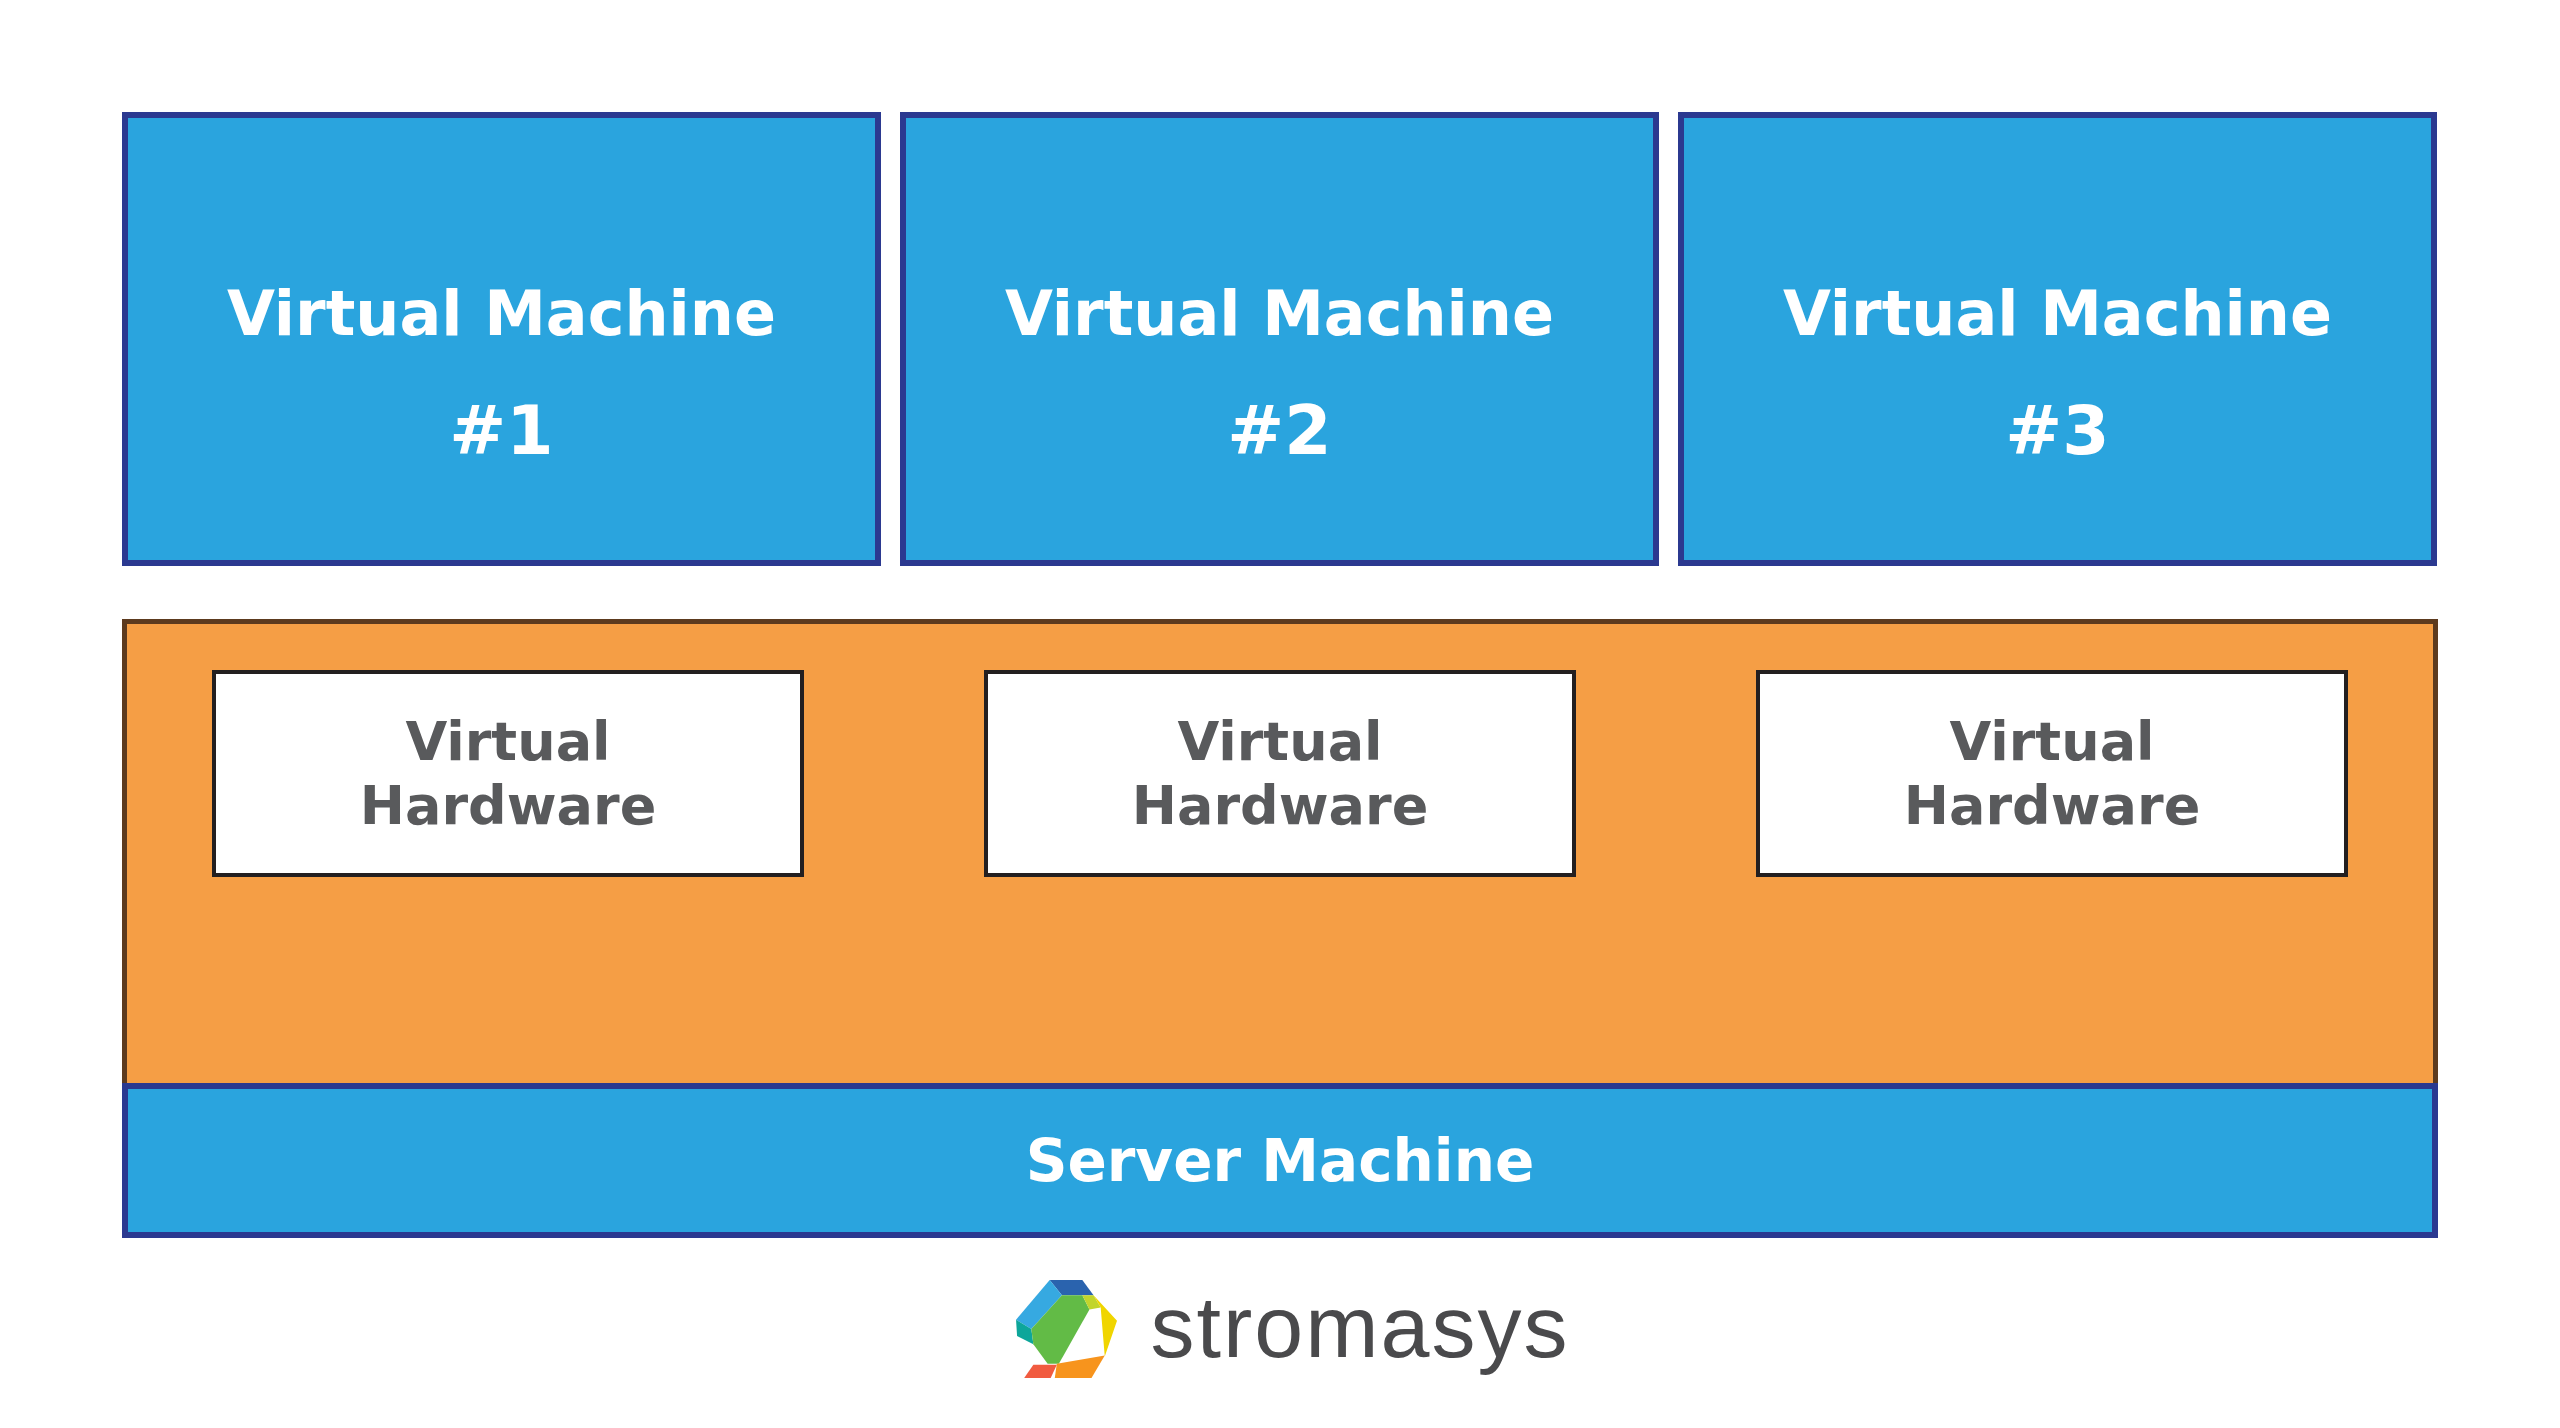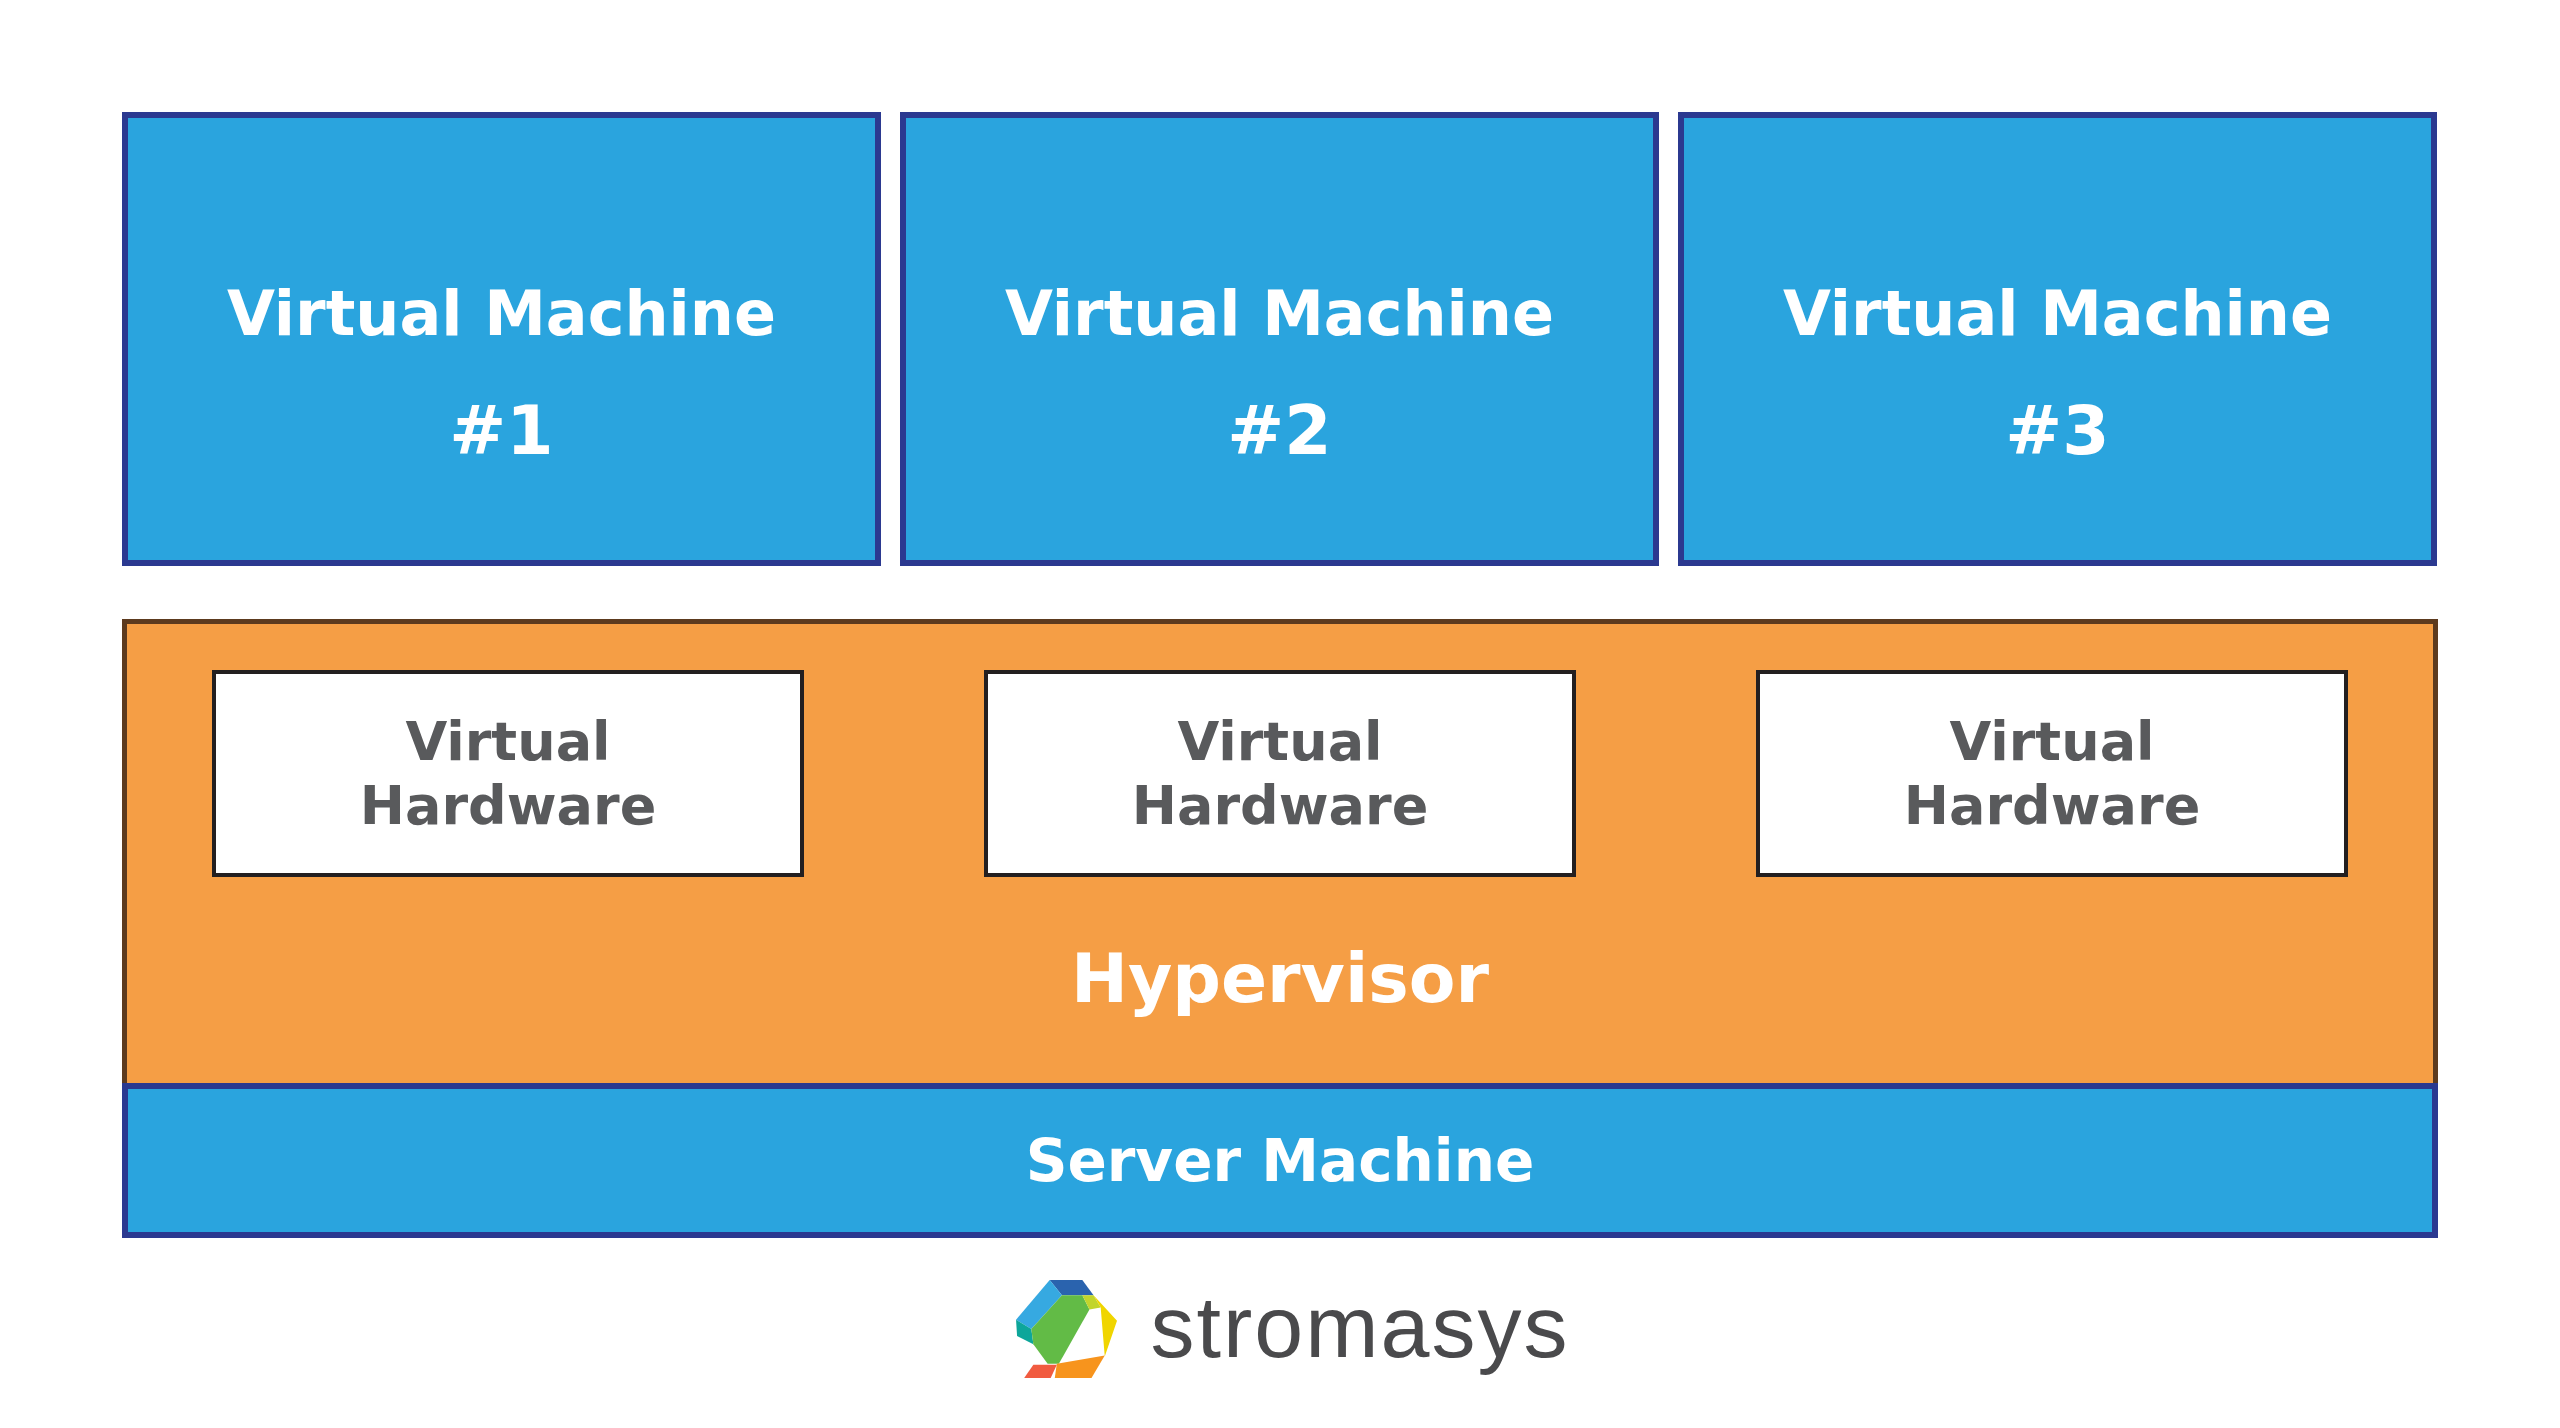--- a/index.html
+++ b/index.html
@@ -153,21 +153,20 @@
       <div>Hardware</div>
     </div>
     <div class="hw-box pos2">
       <div>Virtual</div>
       <div>Hardware</div>
     </div>
     <div class="hw-box pos3">
       <div>Virtual</div>
       <div>Hardware</div>
     </div>
-    <div class="hypervisor-label">Hypervisor</div>
   </div>
 
   <div class="server-bar">
     <span>Server Machine</span>
   </div>
 
   <div class="brand-row">
     <svg class="brand-mark" viewBox="0 0 100 100" xmlns="http://www.w3.org/2000/svg" aria-hidden="true">
       <polygon class="p-darkblue" points="34,1 66,1 77,16 46,16"></polygon>
       <polygon class="p-lightblue" points="34,1 46,16 16,49 1,40"></polygon>

